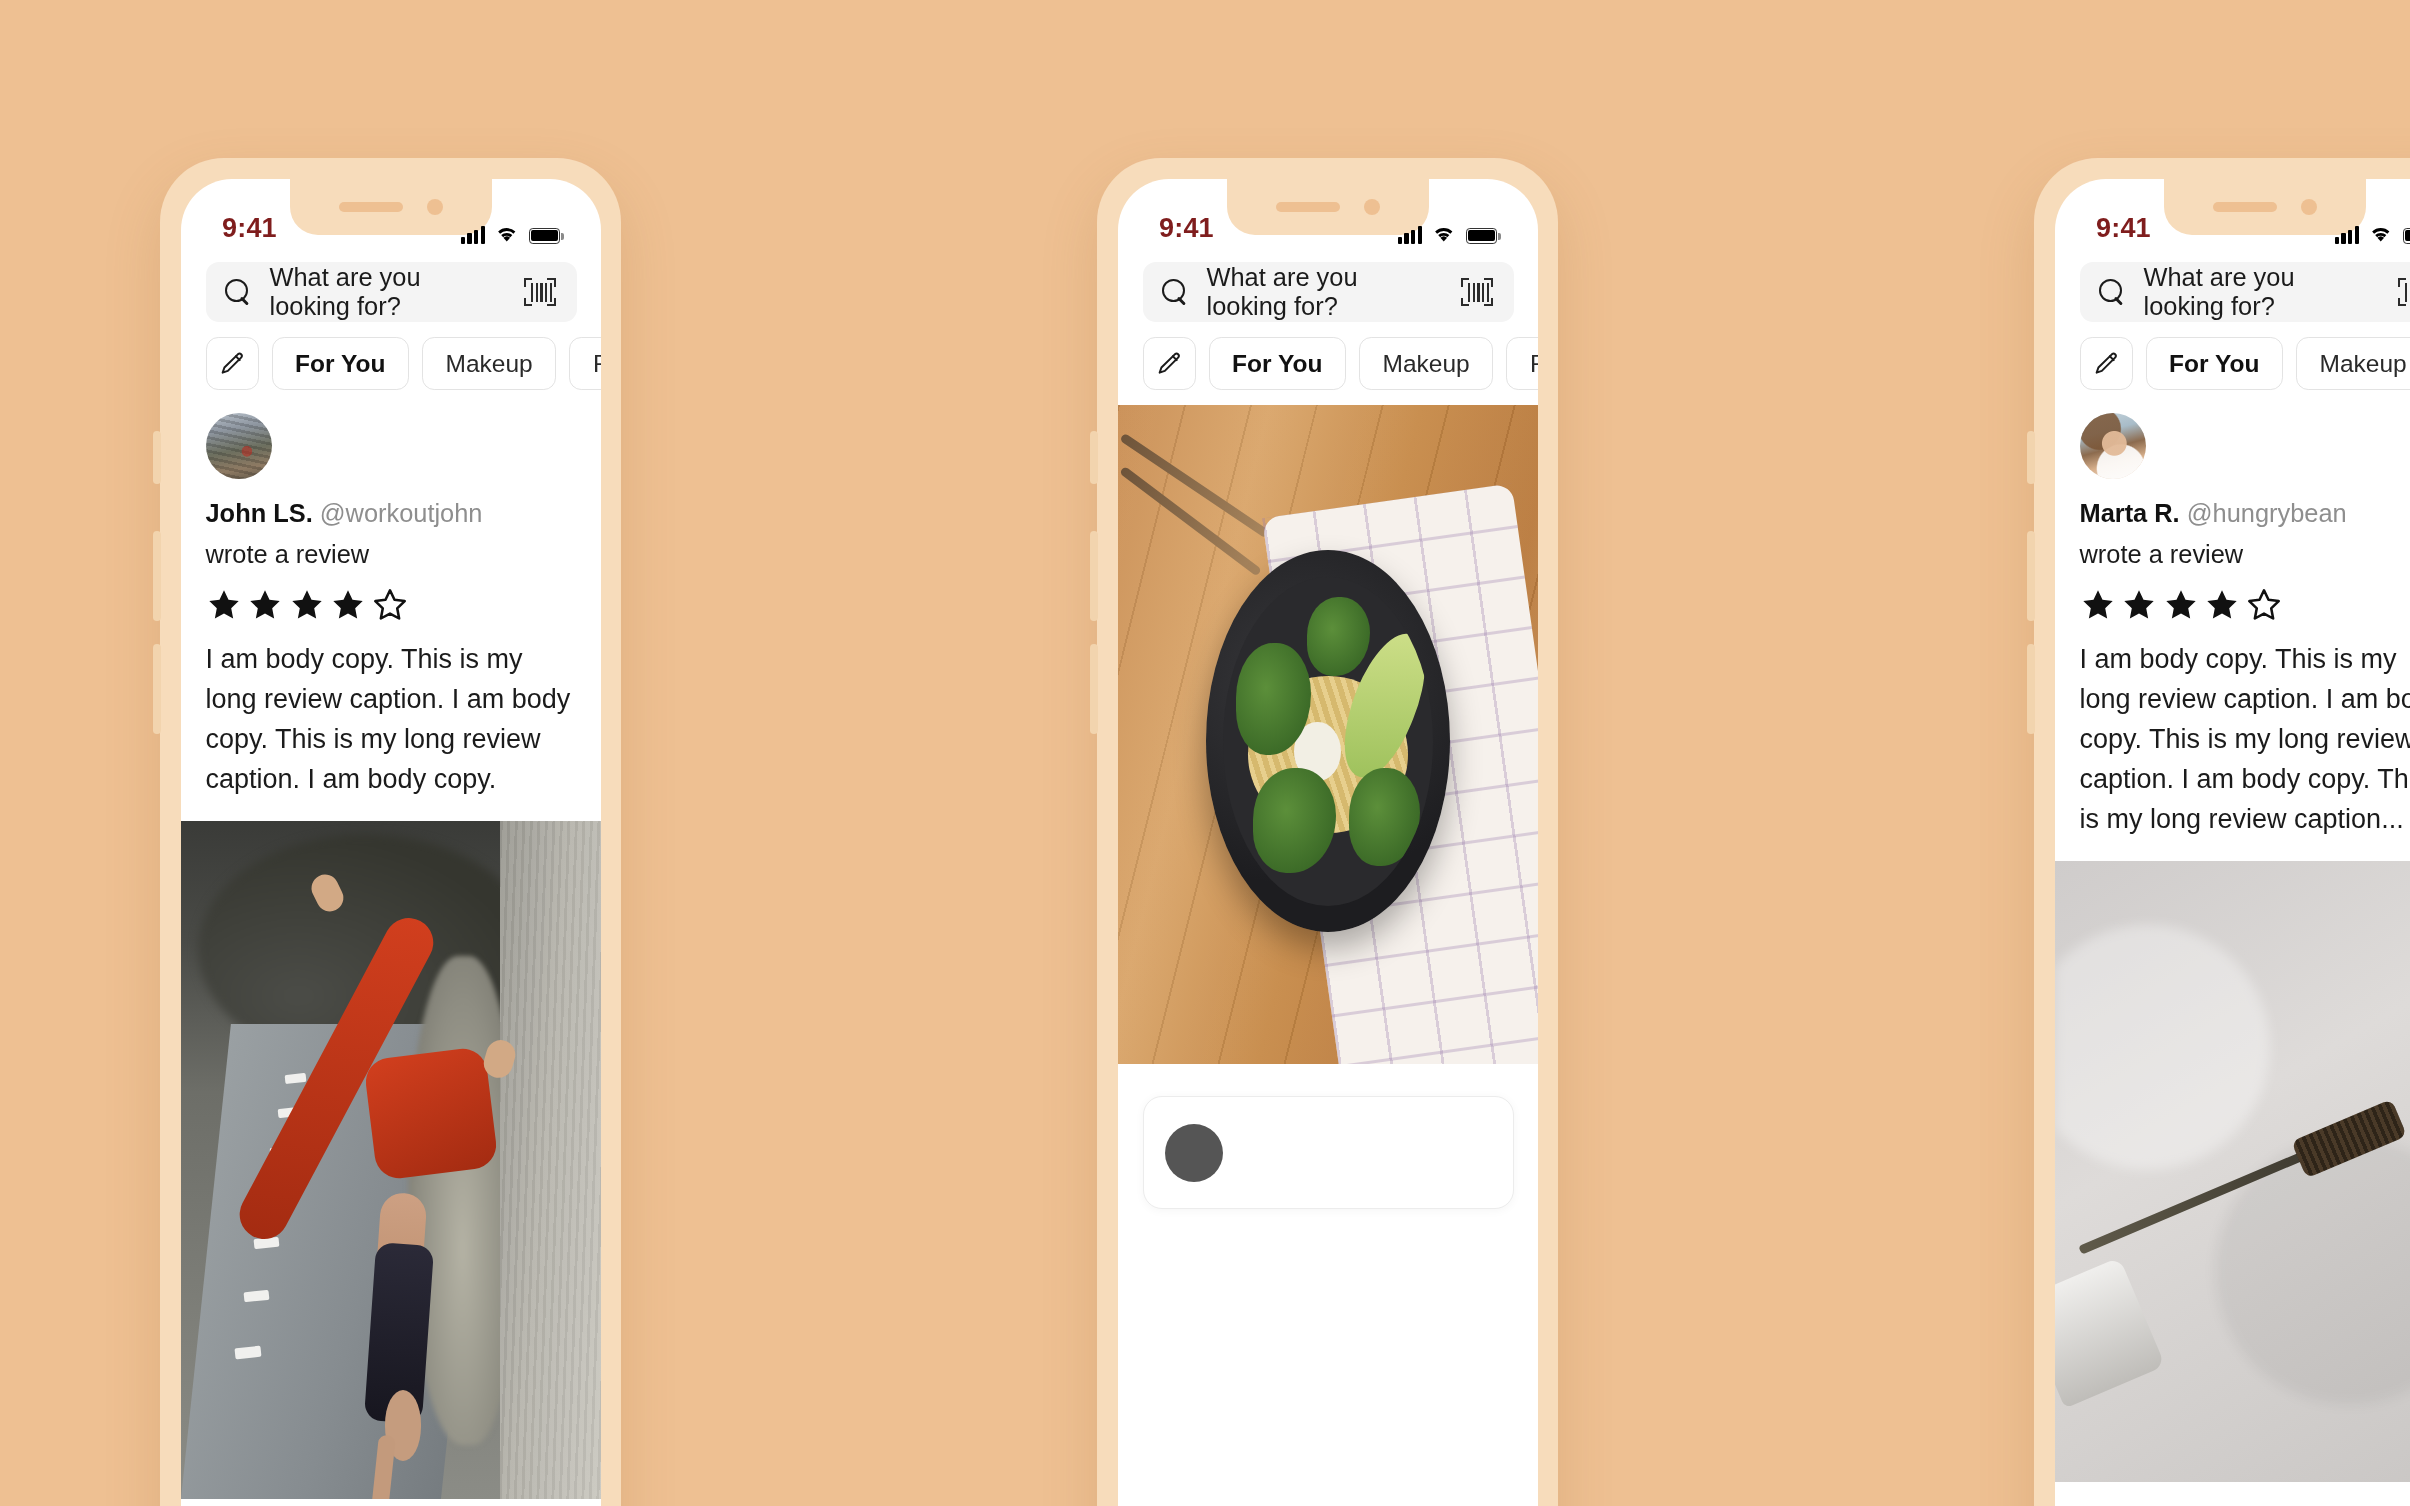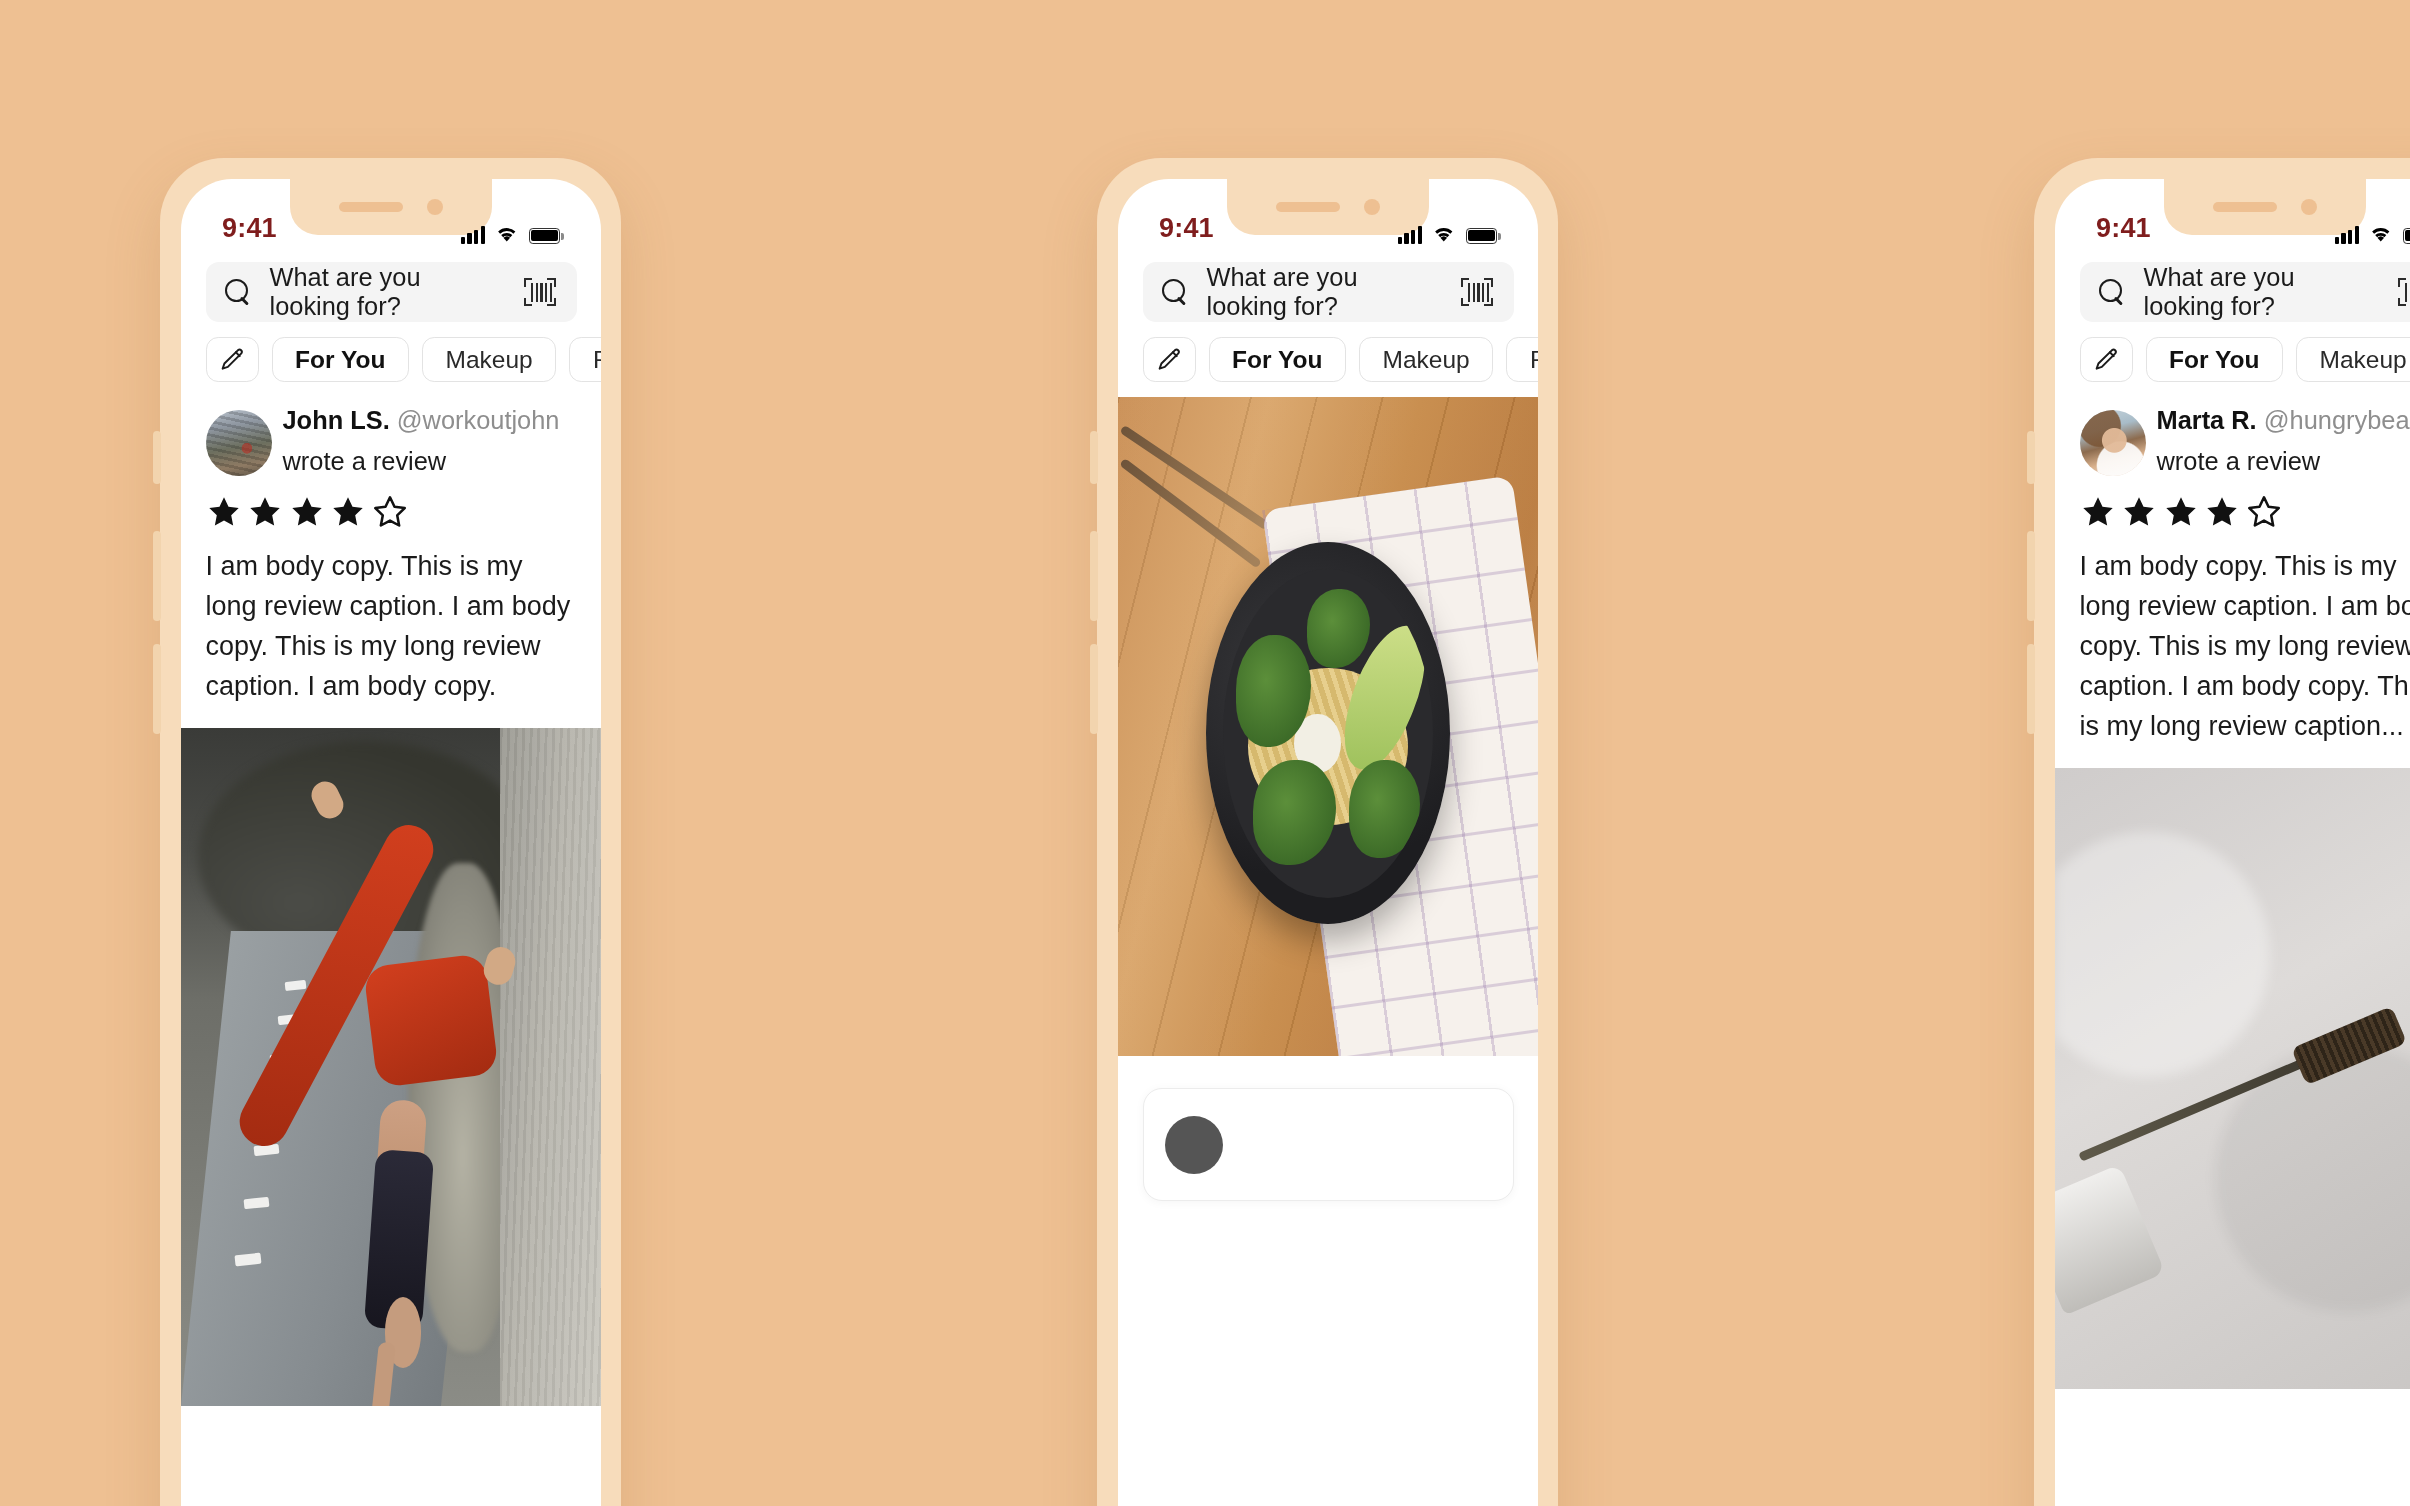--- a/index.html
+++ b/index.html
@@ -94,34 +94,35 @@
   .barcode .lines i { display:block; width:2.3px; height:19px; background:#2b2b2b; }
 
   
   .chips {
     display:flex; align-items:center; gap:13px;
     padding:15px 0 15px 24.5px;
     white-space:nowrap;
   }
   .chip {
     border:1.5px solid #e3e3e3; border-radius:12.2px;
-    height:45px; display:flex; align-items:center; justify-content:center;
+    height:53px; display:flex; align-items:center; justify-content:center;
     padding:0 22.6px; font-size:24.5px; color:#2a2a2a; background:#fff;
     flex:none;
   }
   .chip.sel { font-weight:700; color:#111; }
   .chip.icononly { padding:0; width:53px; }
   .pencil { width:28px; height:28px; position:relative; }
   .pencil svg { display:block; }
 
   
   .post { background:#fff; }
   .post-head {
-    display:flex; align-items:flex-end; gap:11px;
+    display:flex; align-items:flex-start; gap:19px;
     padding:7.5px 24.5px 13px 24.5px;
+    flex-direction:column;
   }
   .avatar {
     width:66px; height:66px; border-radius:50%;
     flex:none; overflow:hidden; position:relative;
   }
   .meta-line1 { font-size:25.4px; line-height:1.25; }
   .meta-name { font-weight:700; color:#111; }
   .meta-handle { color:#8e8e8e; font-weight:400; }
   .meta-line2 { font-size:25.4px; color:#1b1b1b; margin-top:10px; }
   .stars { display:flex; gap:5.6px; padding:5.6px 24.5px 9.4px 24.5px; }

